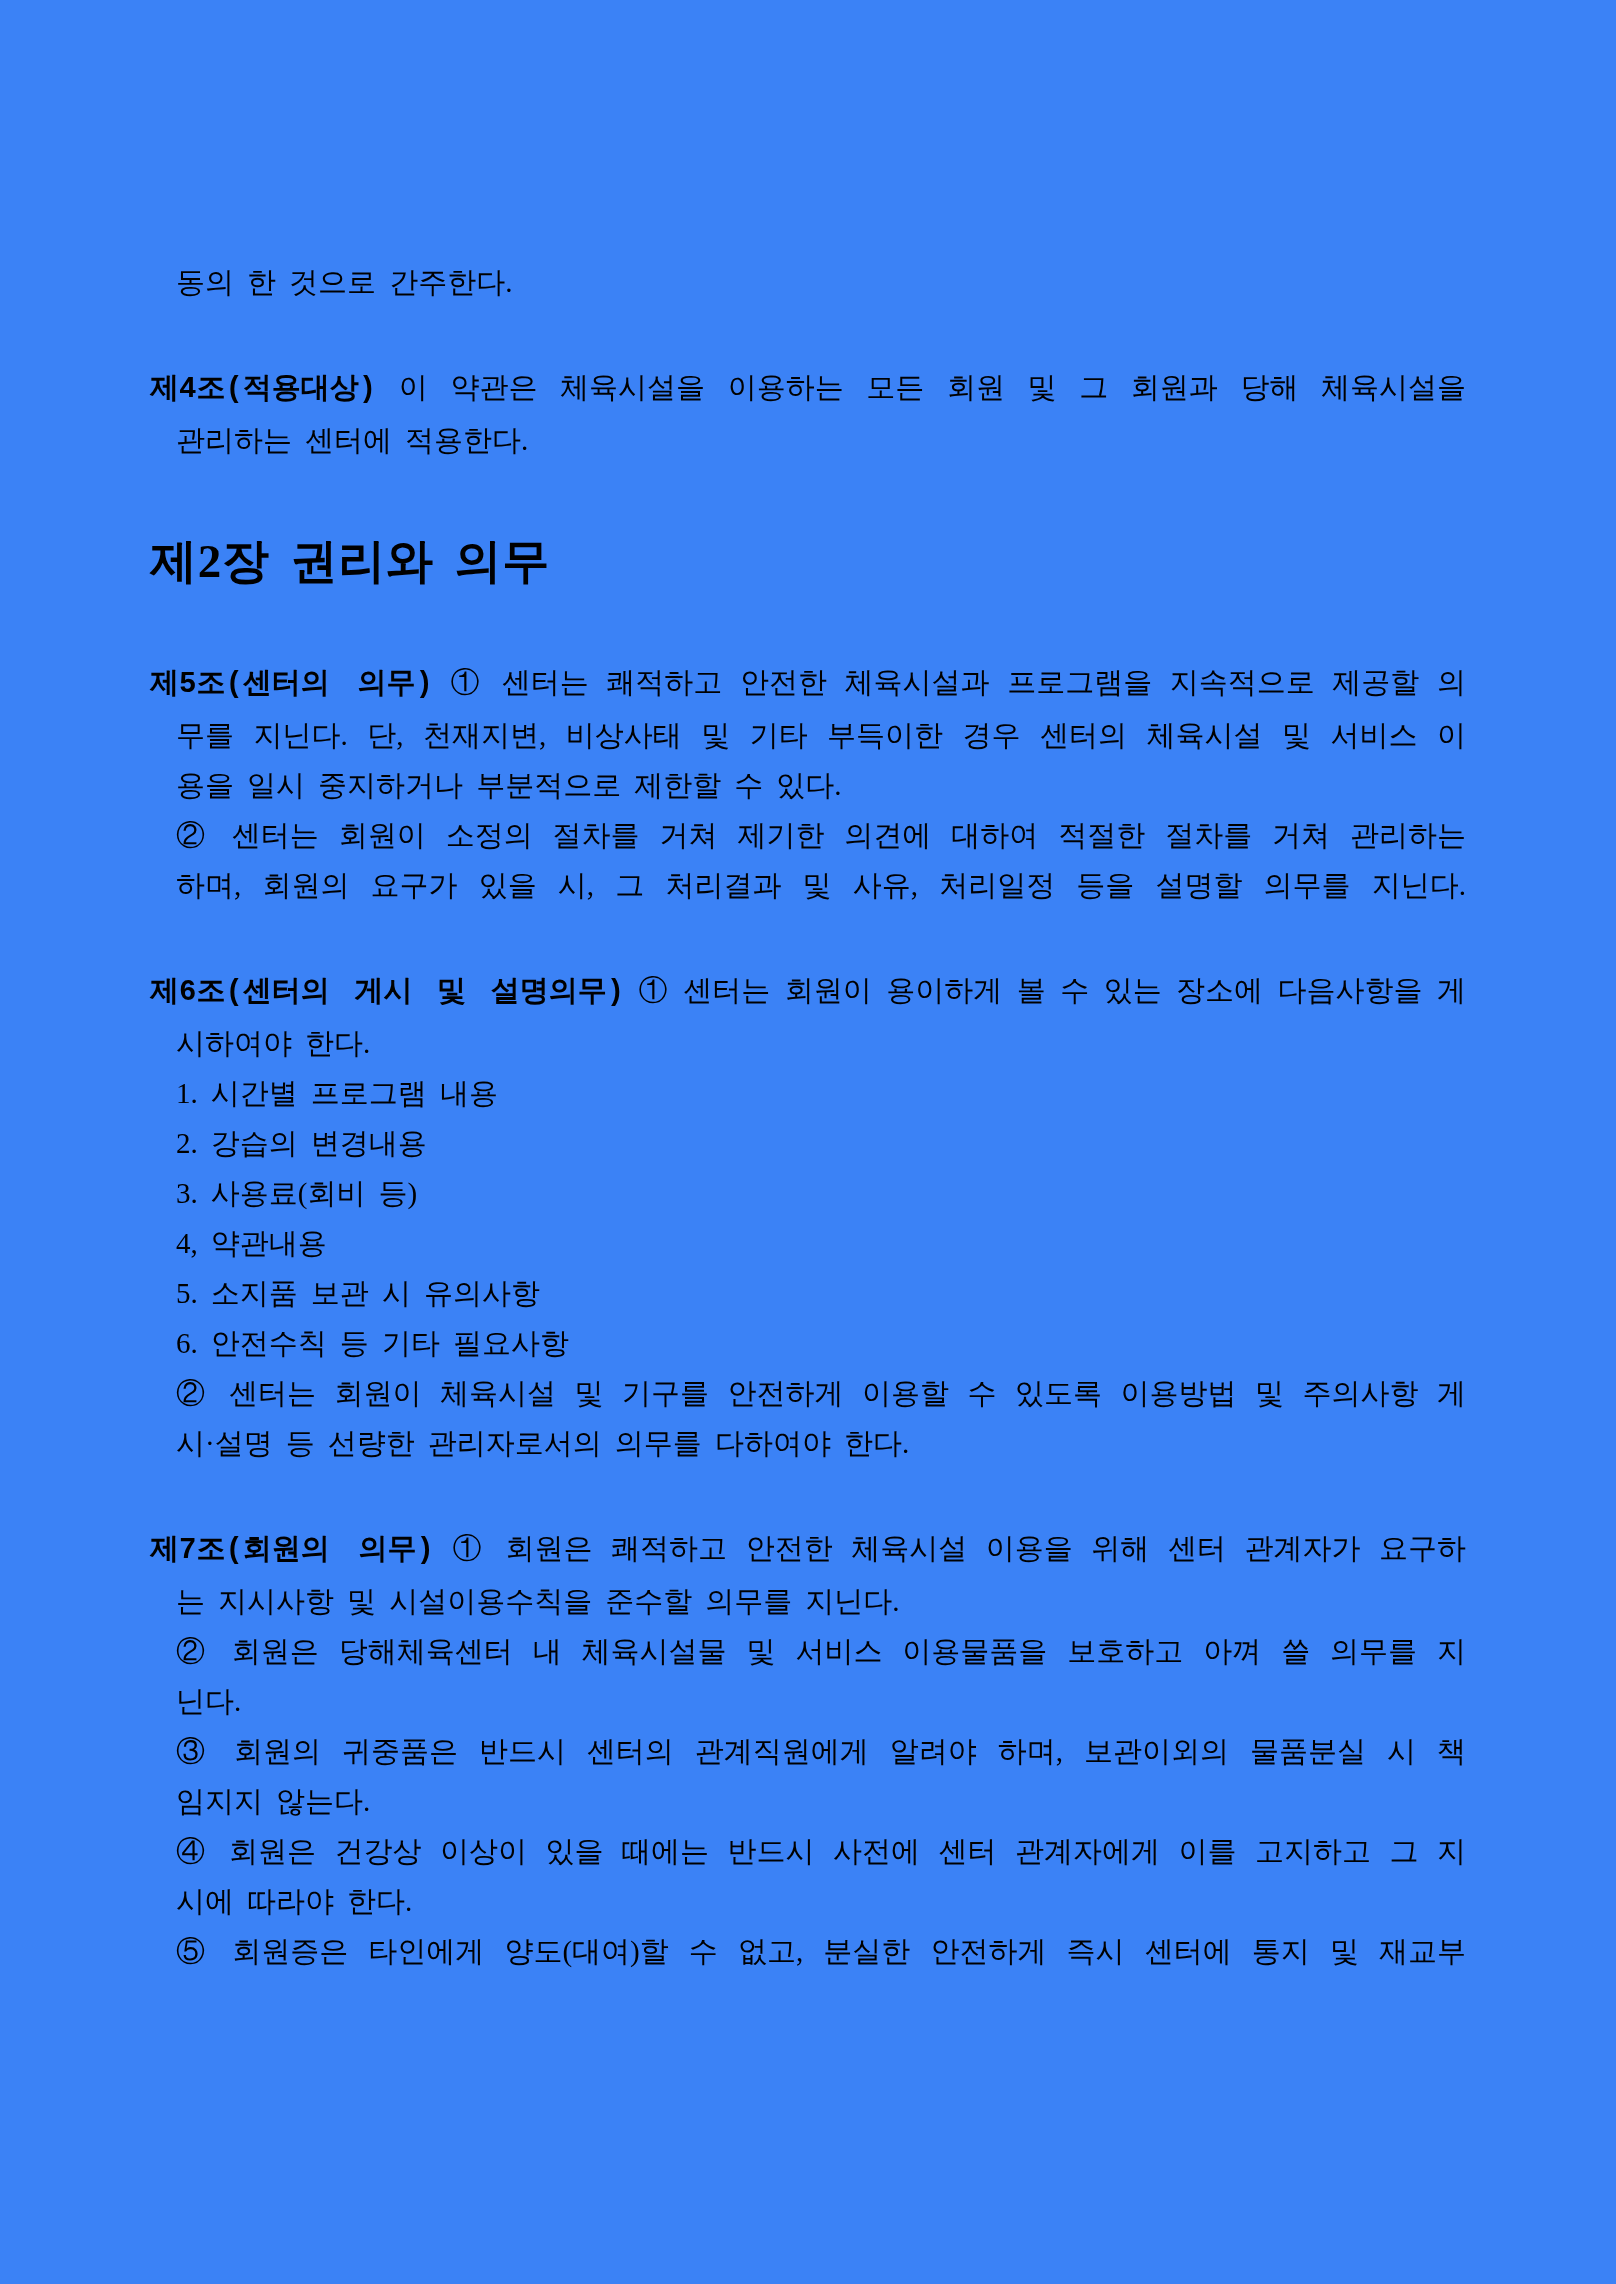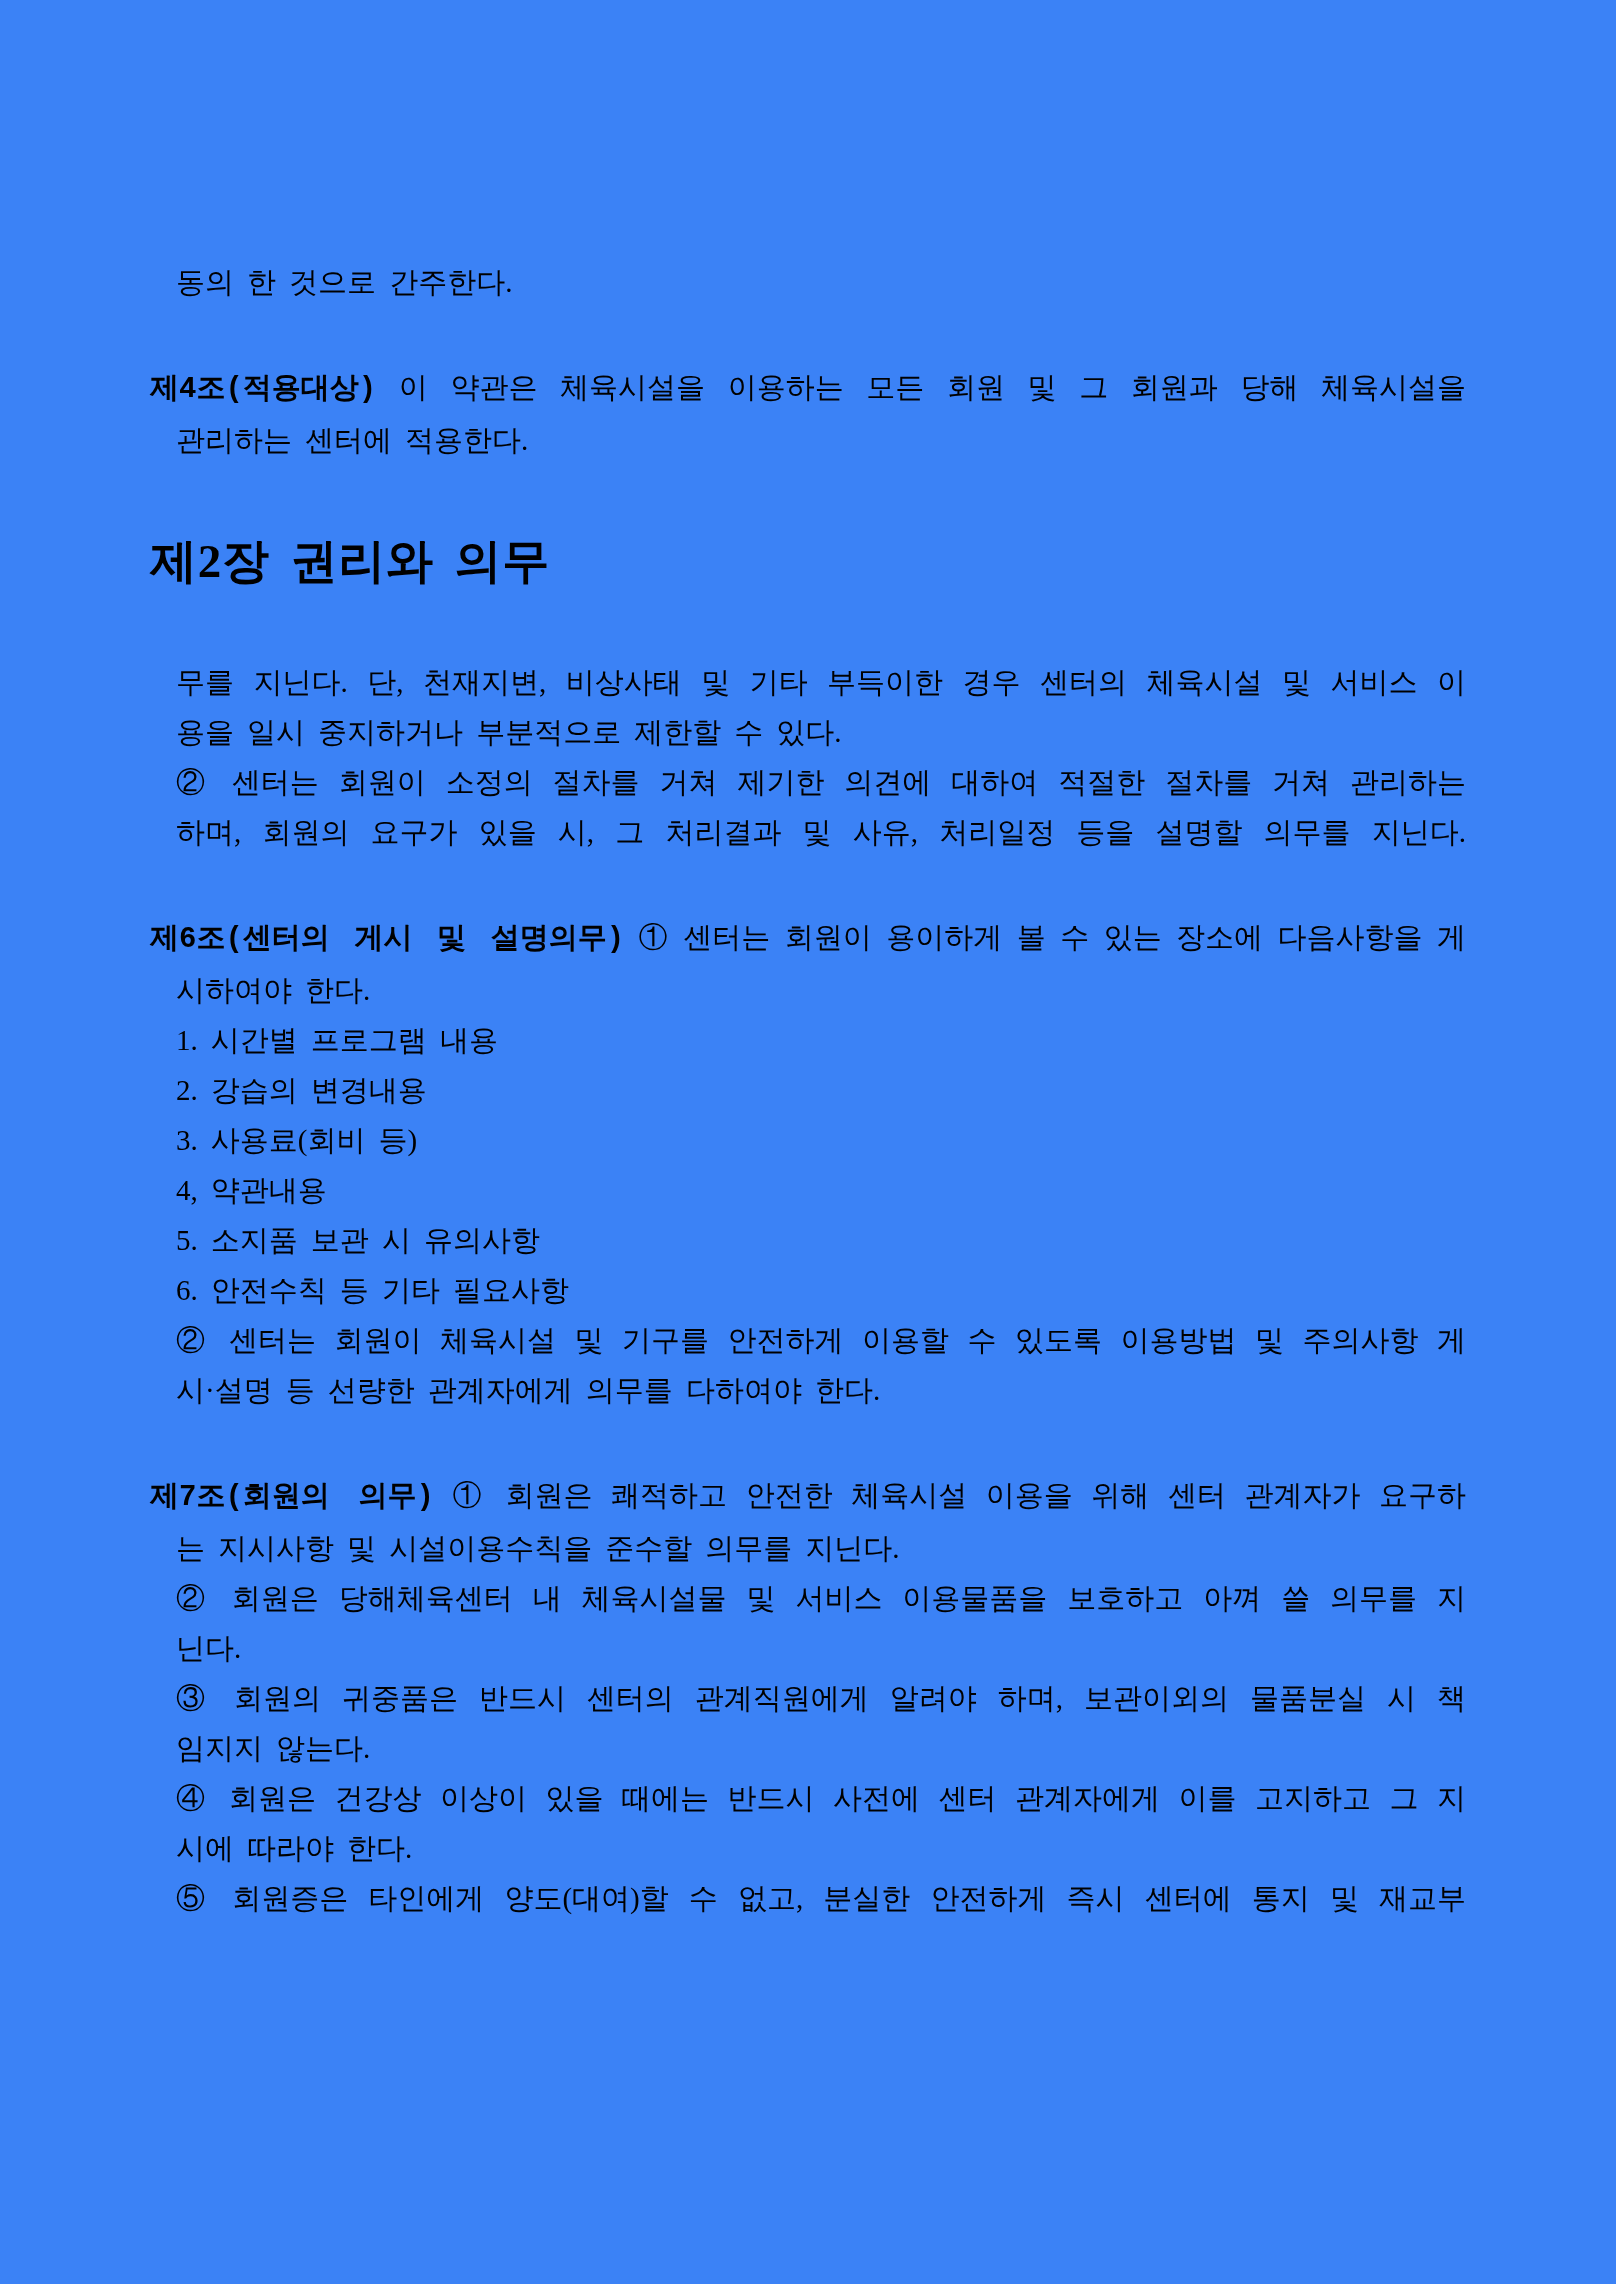--- a/index.html
+++ b/index.html
@@ -53,36 +53,37 @@
   <div class="content">
       <div class="para">
         <div class="line indent"><span>동의 한 것으로 간주한다.</span></div>
       </div>
       <div class="para">
         <div class="line justify"><span class="label">제4조(적용대상)</span> <span>이 약관은 체육시설을 이용하는 모든 회원 및 그 회원과 당해 체육시설을</span></div>
         <div class="line indent"><span>관리하는 센터에 적용한다.</span></div>
       </div>
       <div class="chapter">제2장 권리와 의무</div>
       <div class="para">
+        <div class="line justify"><span class="label">제5조(센터의 의무)</span> <span>① 센터는 쾌적하고 안전한 체육시설과 프로그램을 지속적으로 제공할 의</span></div>
         <div class="line indent justify"><span>무를 지닌다. 단, 천재지변, 비상사태 및 기타 부득이한 경우 센터의 체육시설 및 서비스 이</span></div>
         <div class="line indent"><span>용을 일시 중지하거나 부분적으로 제한할 수 있다.</span></div>
         <div class="line indent justify"><span>② 센터는 회원이 소정의 절차를 거쳐 제기한 의견에 대하여 적절한 절차를 거쳐 관리하는</span></div>
         <div class="line indent justify"><span>하며, 회원의 요구가 있을 시, 그 처리결과 및 사유, 처리일정 등을 설명할 의무를 지닌다.</span></div>
       </div>
       <div class="para">
         <div class="line justify"><span class="label">제6조(센터의 게시 및 설명의무)</span> <span>① 센터는 회원이 용이하게 볼 수 있는 장소에 다음사항을 게</span></div>
         <div class="line indent"><span>시하여야 한다.</span></div>
         <div class="line indent"><span>1. 시간별 프로그램 내용</span></div>
         <div class="line indent"><span>2. 강습의 변경내용</span></div>
         <div class="line indent"><span>3. 사용료(회비 등)</span></div>
         <div class="line indent"><span>4, 약관내용</span></div>
         <div class="line indent"><span>5. 소지품 보관 시 유의사항</span></div>
         <div class="line indent"><span>6. 안전수칙 등 기타 필요사항</span></div>
         <div class="line indent justify"><span>② 센터는 회원이 체육시설 및 기구를 안전하게 이용할 수 있도록 이용방법 및 주의사항 게</span></div>
-        <div class="line indent"><span>시·설명 등 선량한 관계자에게 의무를 다하여야 한다.</span></div>
+        <div class="line indent"><span>시·설명 등 선량한 관리자로서의 의무를 다하여야 한다.</span></div>
       </div>
       <div class="para">
         <div class="line justify"><span class="label">제7조(회원의 의무)</span> <span>① 회원은 쾌적하고 안전한 체육시설 이용을 위해 센터 관계자가 요구하</span></div>
         <div class="line indent"><span>는 지시사항 및 시설이용수칙을 준수할 의무를 지닌다.</span></div>
         <div class="line indent justify"><span>② 회원은 당해체육센터 내 체육시설물 및 서비스 이용물품을 보호하고 아껴 쓸 의무를 지</span></div>
         <div class="line indent"><span>닌다.</span></div>
         <div class="line indent justify"><span>③ 회원의 귀중품은 반드시 센터의 관계직원에게 알려야 하며, 보관이외의 물품분실 시 책</span></div>
         <div class="line indent"><span>임지지 않는다.</span></div>
         <div class="line indent justify"><span>④ 회원은 건강상 이상이 있을 때에는 반드시 사전에 센터 관계자에게 이를 고지하고 그 지</span></div>
         <div class="line indent"><span>시에 따라야 한다.</span></div>

